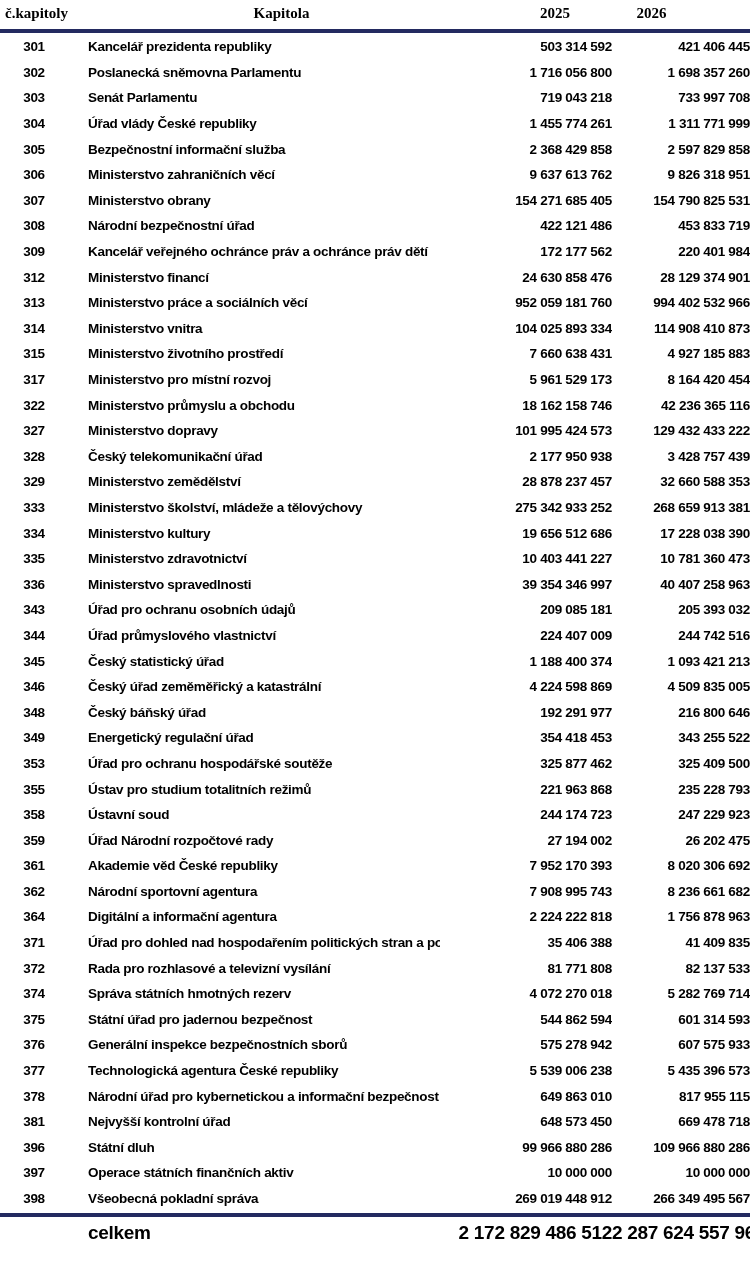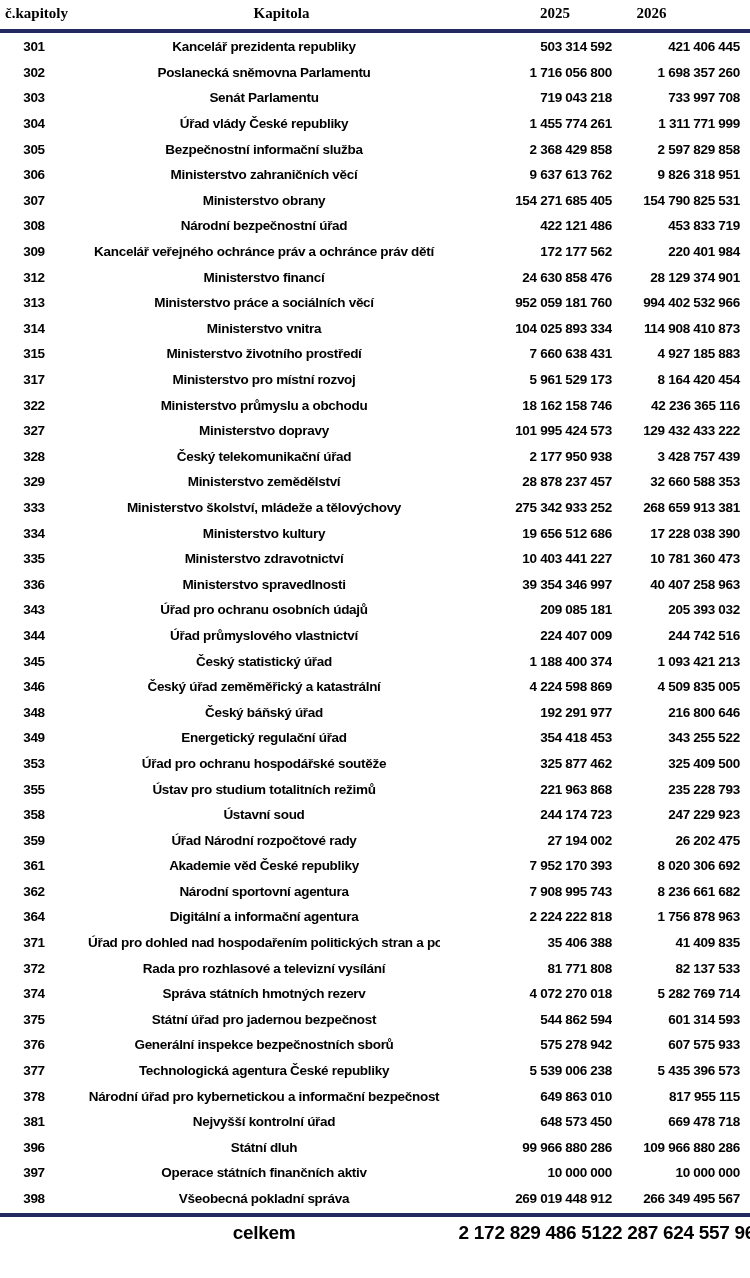--- a/index.html
+++ b/index.html
@@ -39,23 +39,23 @@
     font-weight: 700;
     font-size: 13.5px;
     letter-spacing: -0.3px;
     font-stretch: condensed;
     padding: 0;
     vertical-align: middle;
     white-space: nowrap;
     overflow: hidden;
   }
   td.c-num  { text-align: center; }
-  td.c-name { text-align: center; padding-left: 20px; }
+  td.c-name { text-align: left; padding-left: 20px; }
   td.c-val  { text-align: right; }
-  td.c-val2 { padding-right: 10px; }
+  td.c-val2 { }
 
   tr.rule-row td { padding: 0; height: 7px; }
   .double-rule {
     height: 2px;
     border-top: 3px solid var(--rule-color);
     border-bottom: 1px solid var(--rule-color);
   }
   tr.footer-row { height: 30px; }
   tr.footer-row td { font-size: 19px; }
 </style>

